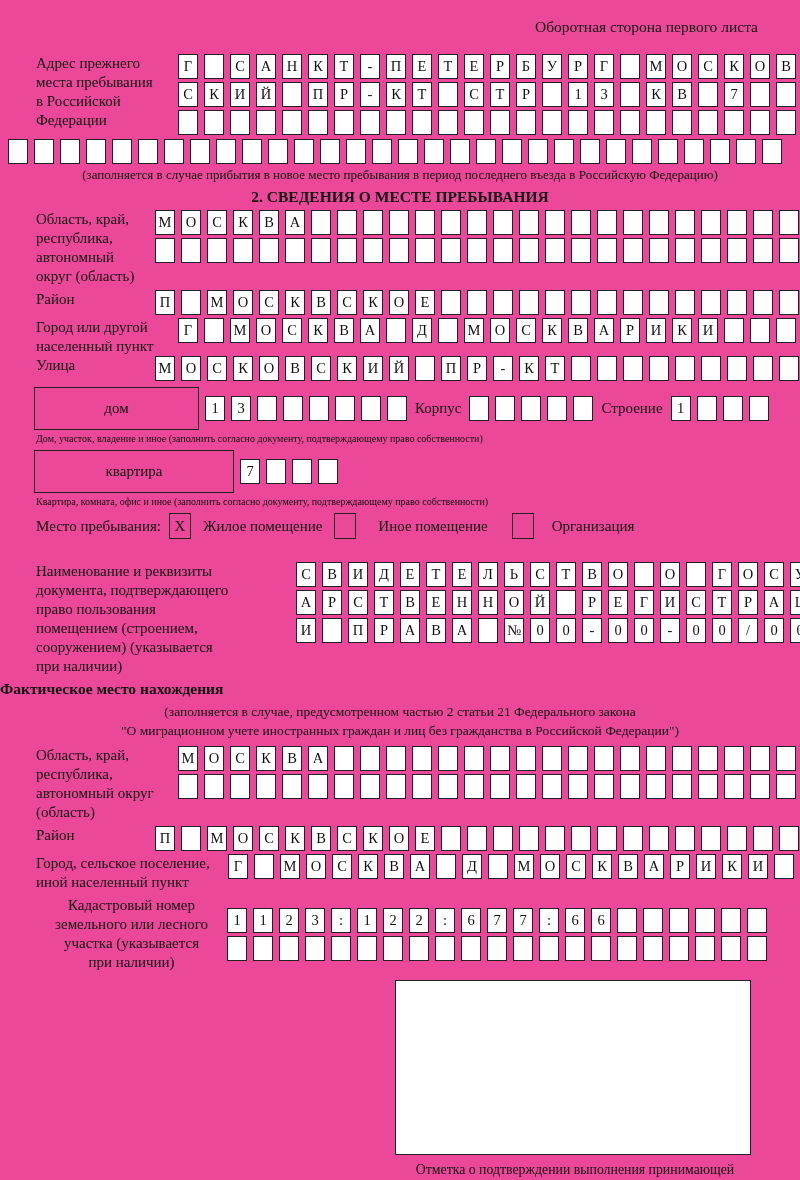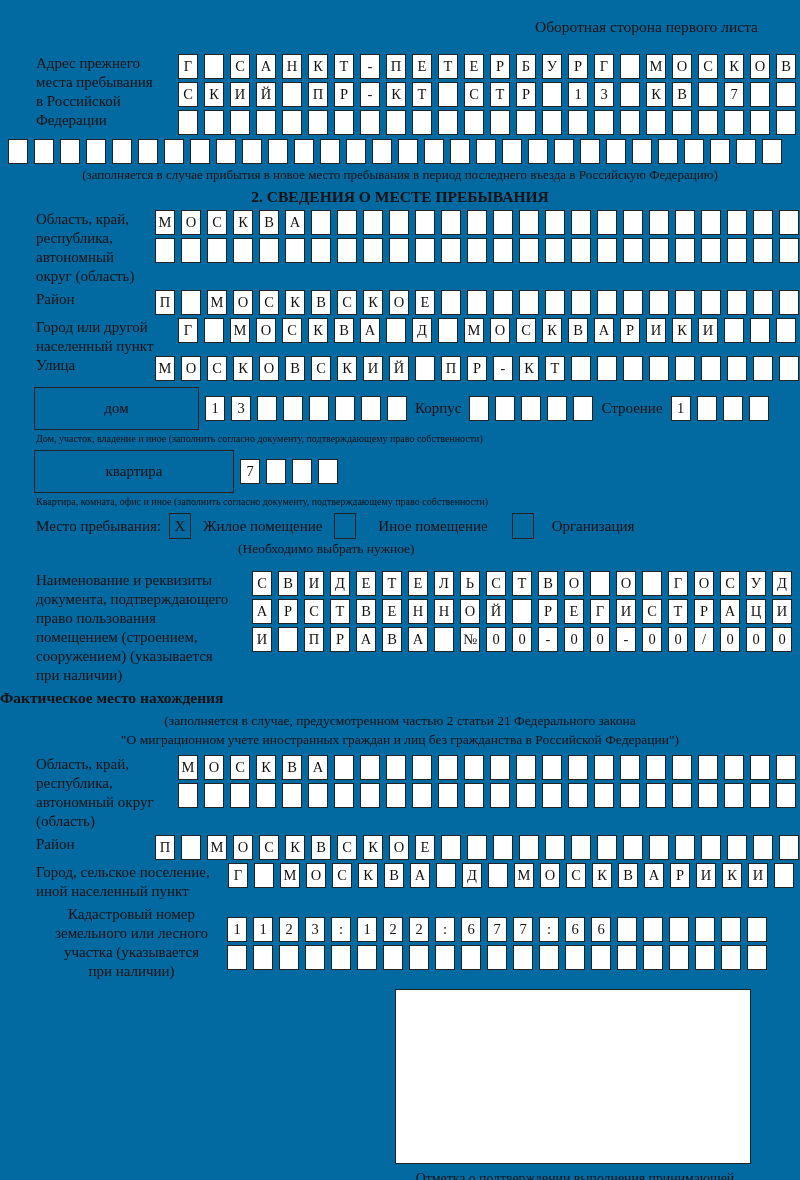--- a/index.html
+++ b/index.html
@@ -1,18 +1,18 @@
 <!DOCTYPE html>
 <html><head>
 <meta charset="utf-8">
 <style>
   html,body { margin:0; padding:0; background:#fff; }
   .page {
     position:relative; width:800px; height:1180px; overflow:hidden;
-    background:#0369a1; color:#111;
+    background:#ec4899; color:#111;
     font-family:"Liberation Serif","DejaVu Serif",serif;
   }
   .hdr-right { padding:18px 42px 0 0; text-align:right; font-size:15.5px; }
 
   .row { display:flex; gap:6px; }
   .cell {
     box-sizing:border-box; flex:none; width:20px; height:25px;
     border:1.6px solid #222; display:flex; align-items:center; justify-content:center;
     font-size:14.5px; background:#fff;
   }
@@ -47,21 +47,21 @@
 
   .stay { display:flex; align-items:center; margin:6px 0 0 36px; font-size:15px; }
   .chk {
     box-sizing:border-box; width:22px; height:26px; border:1.6px solid #222; flex:none;
     display:flex; align-items:center; justify-content:center; font-size:15px;
   }
   .stay .t1 { margin-right:8px; } .stay .t2 { margin:0 12px 0 12px; }
   .stay .t3 { margin:0 24px 0 22px; } .stay .t4 { margin-left:18px; }
   .stay-note { font-size:13.5px; margin:2px 0 0 238px; }
 
-  .docfld { margin-top:14px; } .docfld .lbl { width:252px; }
+  .docfld { margin-top:23px;gap:44px; } .docfld .lbl { width:252px; }
 
   .fact-title { font-size:15.5px; font-weight:bold; text-align:left; margin-top:4px; }
   .fact-note { font-size:13.5px; text-align:center; line-height:19px; white-space:pre-line; margin-top:4px; }
 
   .obl2 { margin-top:6px; } .obl2 .lbl { width:178px; }
   .rayon2 { margin-top:4px; } .rayon2 .lbl { width:155px; }
   .gorod2 { margin-top:3px; min-height:38px; } .gorod2 .lbl { width:228px; }
   .kadastr { margin-top:4px;text-align:center; } .kadastr .lbl { width:227px; }
   .kadastr .rows { margin-top:12px; }
 
@@ -402,21 +402,20 @@
 
   <div class="stay">
     <span class="t1">Место пребывания:</span>
     <span class="chk">X</span>
     <span class="t2">Жилое помещение</span>
     <span class="chk"></span>
     <span class="t3">Иное помещение</span>
     <span class="chk"></span>
     <span class="t4">Организация</span>
   </div>
-  <div class="stay-note">(Необходимо выбрать нужное)</div>
 
   <div class="fld docfld">
     <div class="lbl">Наименование и реквизиты
 документа, подтверждающего
 право пользования
 помещением (строением,
 сооружением) (указывается
 при наличии)</div>
     <div class="rows">
       <div class="row">

